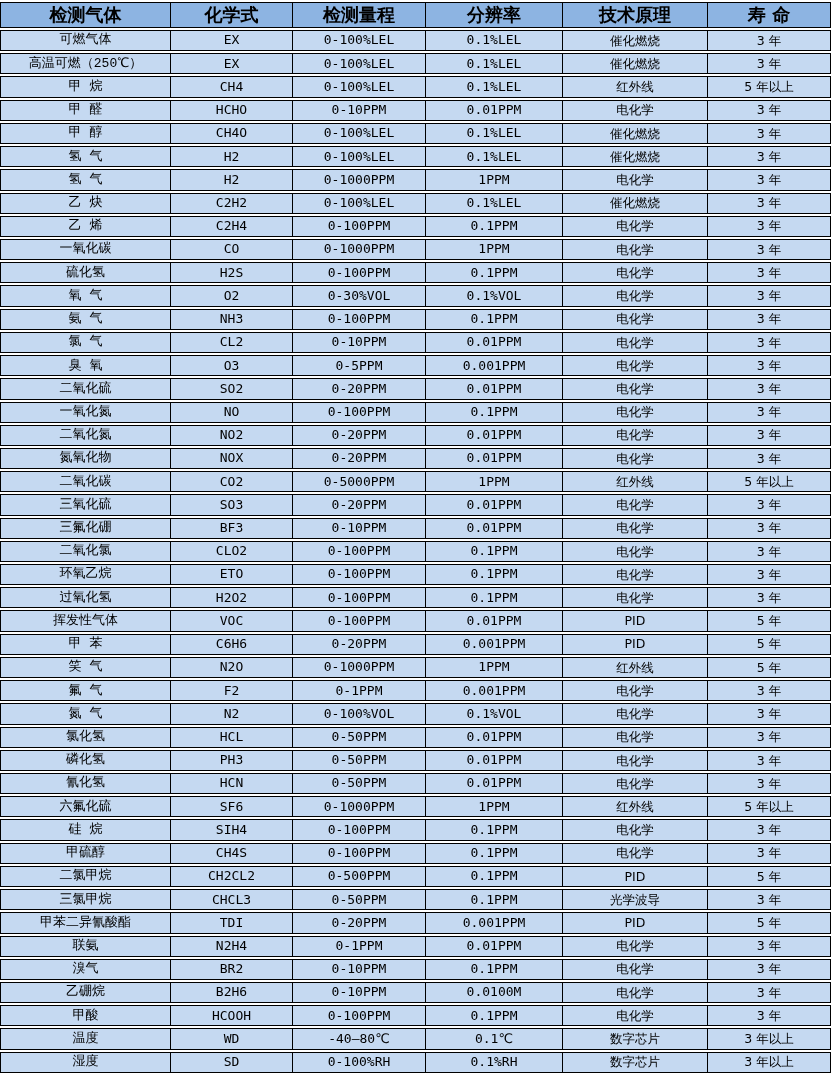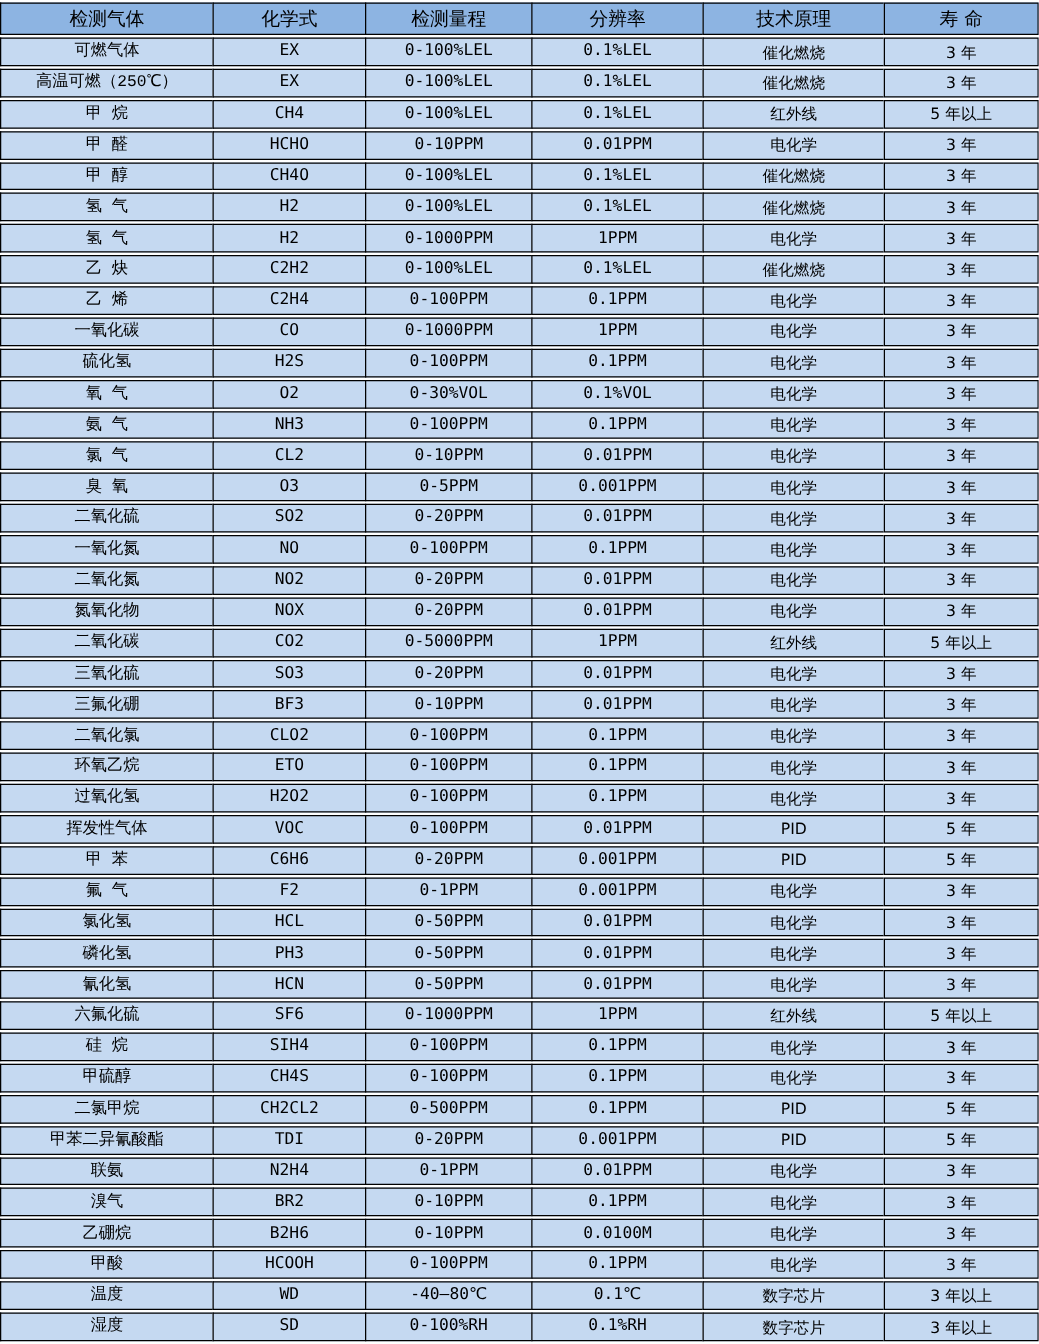--- a/index.html
+++ b/index.html
@@ -33,22 +33,22 @@
     overflow: hidden;
     white-space: nowrap;
     line-height: 1.1;
   }
   th:last-child, td:last-child {
     border-right: 1px solid var(--border, #000000);
   }
   th {
     background: var(--header-bg, #8db4e2);
     height: 24px;
-    font-size: 15px;
-    font-weight: normal;
+    font-size: 18px;
+    font-weight: bold;
     font-family: "DejaVu Sans", "Liberation Sans", sans-serif;
   }
   td {
     background: var(--row-bg, #c5d9f1);
     font-size: 13px;
     font-family: "DejaVu Sans Mono", "Liberation Mono", "DejaVu Sans", monospace, sans-serif;
   }
   td.col0 {
     font-family: Liberation Mono, monospace;
   }
@@ -291,24 +291,40 @@
         </tr>
         <tr>
           <td class="col0">甲 苯</td>
           <td class="col1">C6H6</td>
           <td class="col2">0-20PPM</td>
           <td class="col3">0.001PPM</td>
           <td class="col4">PID</td>
           <td class="col5">5 年</td>
         </tr>
         <tr>
+          <td class="col0">笑 气</td>
+          <td class="col1">N2O</td>
+          <td class="col2">0-1000PPM</td>
+          <td class="col3">1PPM</td>
+          <td class="col4">红外线</td>
+          <td class="col5">5 年</td>
+        </tr>
+        <tr>
           <td class="col0">氟 气</td>
           <td class="col1">F2</td>
           <td class="col2">0-1PPM</td>
           <td class="col3">0.001PPM</td>
+          <td class="col4">电化学</td>
+          <td class="col5">3 年</td>
+        </tr>
+        <tr>
+          <td class="col0">氮 气</td>
+          <td class="col1">N2</td>
+          <td class="col2">0-100%VOL</td>
+          <td class="col3">0.1%VOL</td>
           <td class="col4">电化学</td>
           <td class="col5">3 年</td>
         </tr>
         <tr>
           <td class="col0">氯化氢</td>
           <td class="col1">HCL</td>
           <td class="col2">0-50PPM</td>
           <td class="col3">0.01PPM</td>
           <td class="col4">电化学</td>
           <td class="col5">3 年</td>
@@ -355,20 +371,28 @@
         </tr>
         <tr>
           <td class="col0">二氯甲烷</td>
           <td class="col1">CH2CL2</td>
           <td class="col2">0-500PPM</td>
           <td class="col3">0.1PPM</td>
           <td class="col4">PID</td>
           <td class="col5">5 年</td>
         </tr>
         <tr>
+          <td class="col0">三氯甲烷</td>
+          <td class="col1">CHCL3</td>
+          <td class="col2">0-50PPM</td>
+          <td class="col3">0.1PPM</td>
+          <td class="col4">光学波导</td>
+          <td class="col5">3 年</td>
+        </tr>
+        <tr>
           <td class="col0">甲苯二异氰酸酯</td>
           <td class="col1">TDI</td>
           <td class="col2">0-20PPM</td>
           <td class="col3">0.001PPM</td>
           <td class="col4">PID</td>
           <td class="col5">5 年</td>
         </tr>
         <tr>
           <td class="col0">联氨</td>
           <td class="col1">N2H4</td>

